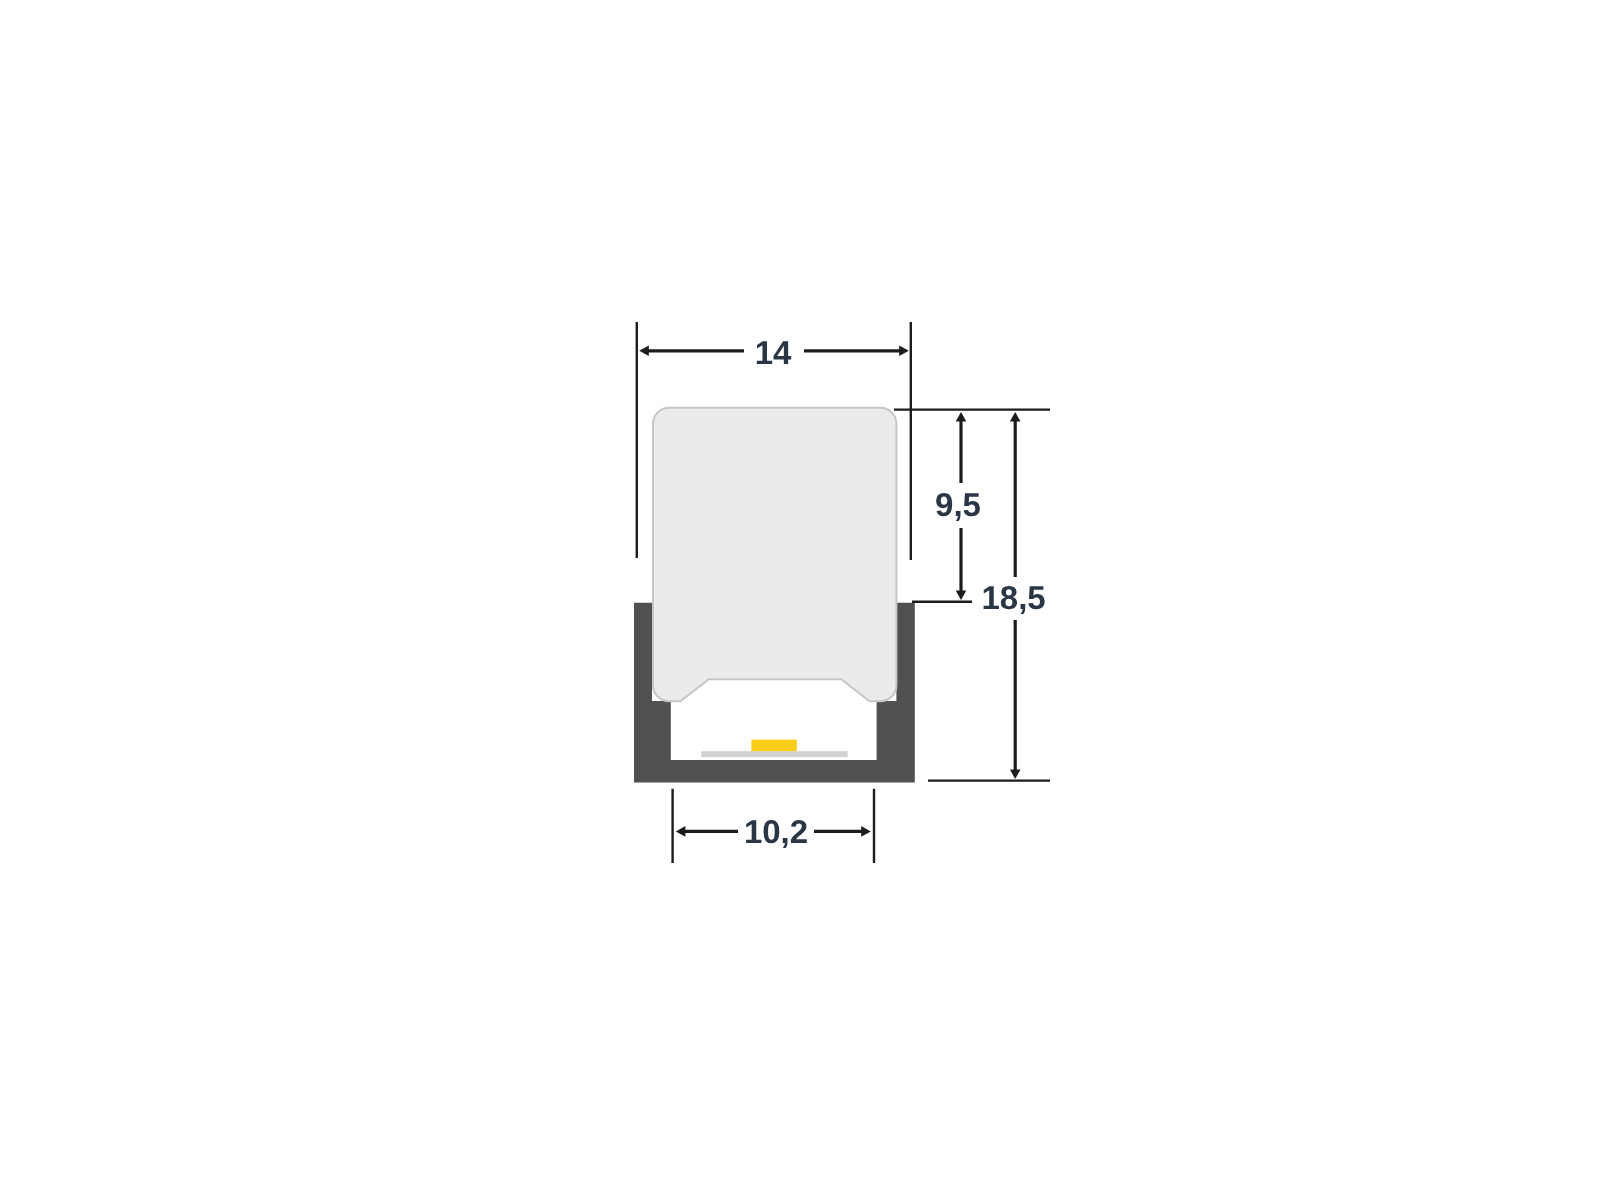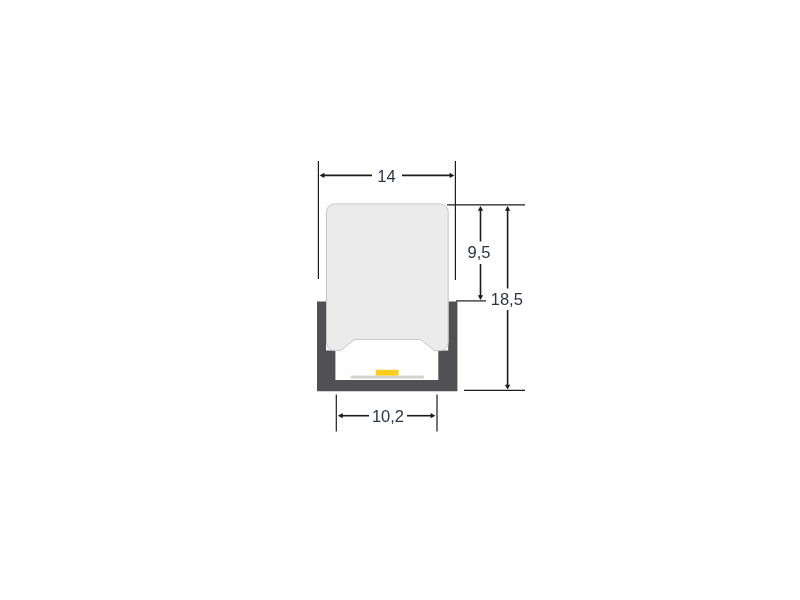--- a/index.html
+++ b/index.html
@@ -1,16 +1,16 @@
 <!DOCTYPE html>
 <html><head>
 <meta charset="utf-8">
 <style>
   html,body{margin:0;padding:0;background:#ffffff;}
-  .page{width:800px;height:600px;position:relative;background:#ffffff;overflow:hidden;}
+  .page{width:800px;height:600px;position:relative;background:#ffffff;overflow:hidden;font-weight:bold;}
   svg{display:block;}
   text{font-family:"Liberation Sans",sans-serif;fill:#2a3644;}
 </style>
 </head>
 <body>
 <div class="page">
 <svg width="800" height="600" viewBox="0 0 800 600">
 
   <path d="M317,301.4 L326,301.4 L326,350.5 L335.4,350.5 L335.4,380 L438.3,380 L438.3,350.5 L448.2,350.5 L448.2,301.4 L457.4,301.4 L457.4,391.3 L317,391.3 Z" fill="#515153"></path>
 

